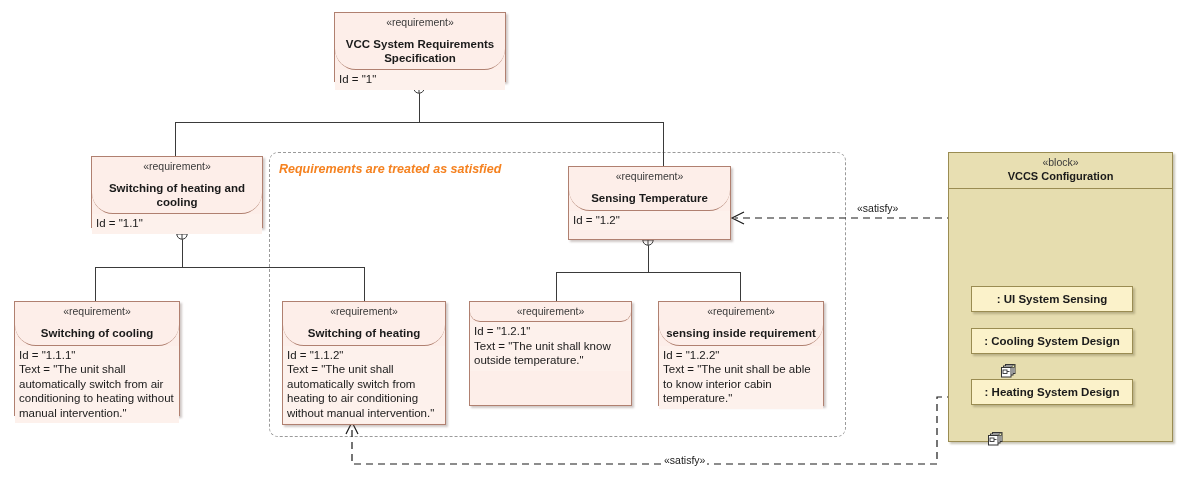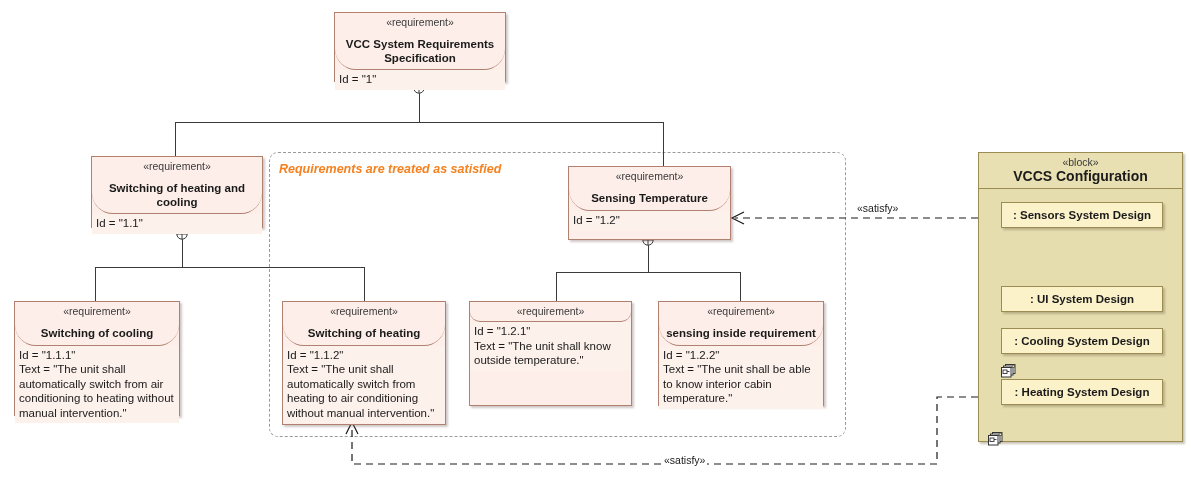--- a/index.html
+++ b/index.html
@@ -62,21 +62,21 @@
     background: #e6ddaf;
     box-shadow: 2px 2px 2px rgba(120,110,75,0.4);
   }
   .block .bhdr {
     border-bottom: 1px solid #9a8c52;
     text-align: center;
     padding: 3px 4px 5px 4px;
     background: #e8dfb2;
   }
   .block .bstereo { font-size: 10.5px; color: #3a3a3a; line-height: 12px; }
-  .block .bname { font-size: 14px; font-weight: bold; color: #1a1a1a; line-height: 14px; margin-top: 1px; }
+  .block .bname { font-size: 11px; font-weight: bold; color: #1a1a1a; line-height: 14px; margin-top: 1px; }
   .block .bbody { position: relative; height: calc(100% - 40px); }
 
   .part {
     position: absolute;
     box-sizing: border-box;
     border: 1px solid #9a8c52;
     background: #fbf2ca;
     display: flex;
     align-items: center;
     justify-content: center;
@@ -225,28 +225,27 @@
 
   <div class="req" style="left:658px; top:301px; width:166px; height:105px;">
     <div class="hdr">
       <div class="stereo">«requirement»</div>
       <div class="name">sensing inside requirement</div>
     </div>
     <div class="body">Id = "1.2.2"
 Text = "The unit shall be able to know interior cabin temperature."</div>
   </div>
 
-  <div class="block" style="left:978px; top:152px; width:205px; height:290px;">
+  <div class="block" style="left:948px; top:152px; width:225px; height:290px;">
     <div class="bhdr">
       <div class="bstereo">«block»</div>
       <div class="bname">VCCS Configuration</div>
     </div>
     <div class="bbody">
-      <div class="part" style="left:22px; top:13px; width:162px; height:26px;">: Sensors System Design</div>
-      <div class="part" style="left:22px; top:97px; width:162px; height:26px;">: UI System Design</div>
+      <div class="part" style="left:22px; top:97px; width:162px; height:26px;">: UI System Sensing</div>
       <div class="part" style="left:22px; top:190px; width:162px; height:26px;">: Heating System Design</div>
       <div class="part" style="left:22px; top:139px; width:162px; height:26px;">: Cooling System Design</div>
     </div>
   </div>
 
   <div class="subdiag" style="left:1001px; top:364px;">
     <svg width="15" height="14" viewBox="0 0 15 14">
       <rect x="4.5" y="0.5" width="9.5" height="9" fill="#ffffff" stroke="#333333"></rect>
       <rect x="2.5" y="2" width="9.5" height="9" fill="#ffffff" stroke="#333333"></rect>
       <rect x="0.5" y="3.5" width="9.5" height="9.5" fill="#ffffff" stroke="#333333"></rect>

